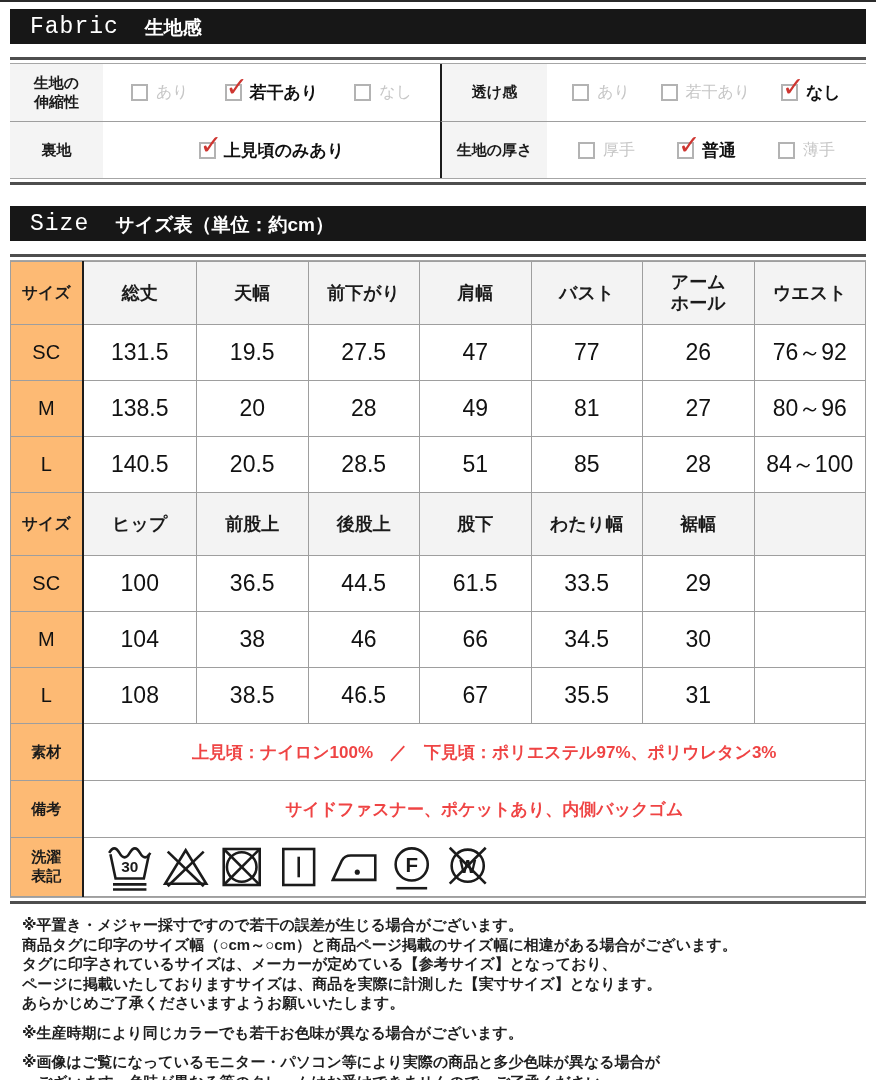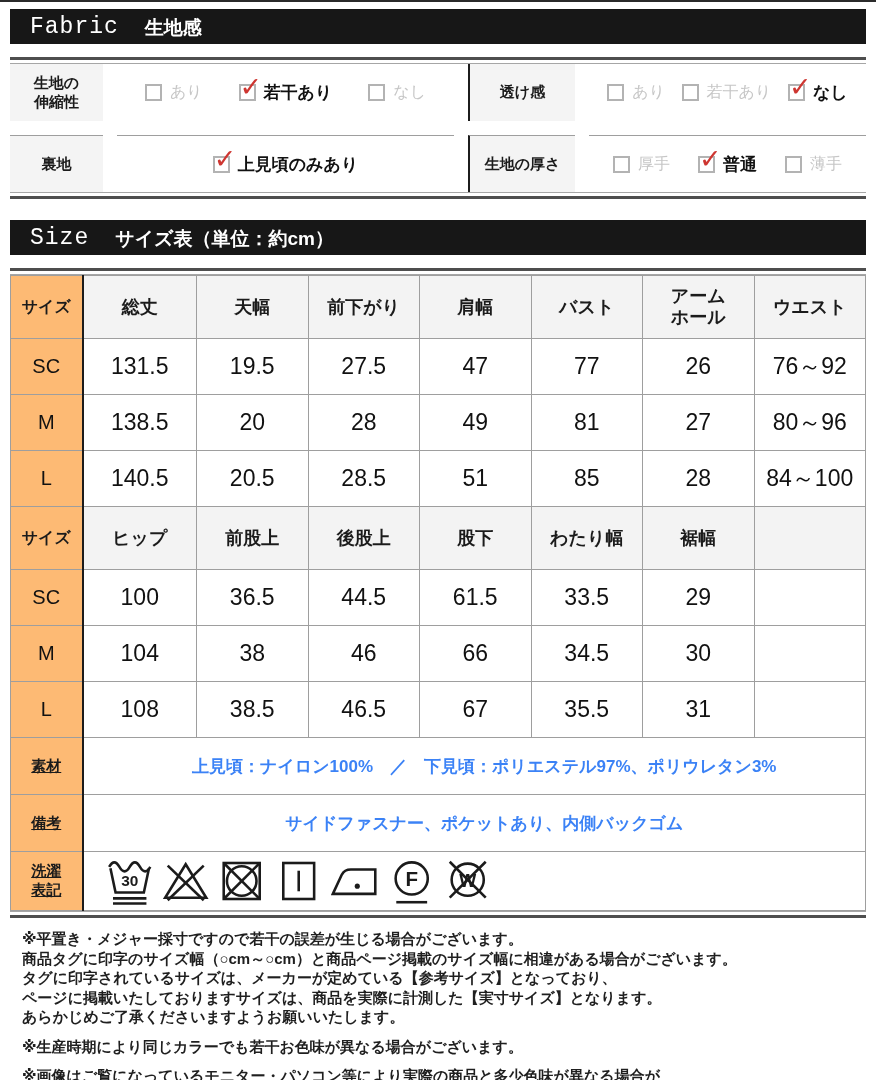--- a/index.html
+++ b/index.html
@@ -23,21 +23,21 @@
   .bar-size { margin-top:21px; }
 
   
   .rule-box {
     border-top:3px solid #4e4e4e; border-bottom:3px solid #4e4e4e;
     padding:3px 0; margin-top:13px;
   }
   .rule-box-inner { border-top:1px solid #a6a6a6; border-bottom:1px solid #a6a6a6; }
 
   
-  .fab-grid { display:grid; grid-template-columns:93px 337px 107px 1fr;gap:14px; }
+  .fab-grid { display:grid; grid-template-columns:93px 337px 107px 1fr; }
   .fab-grid > div { min-height:57px; display:flex; align-items:center; }
   .fab-grid > .row2 { border-top:1px solid #9e9e9e; }
   .flabel {
     background:#f4f4f4; justify-content:center; text-align:center;
     font-size:15px; font-weight:700; white-space:pre-line; line-height:1.25;
   }
   .mid { border-left:2px solid #1c1c1c; }
   .fopts { justify-content:space-around; padding:0 10px; }
   .fopts.single { justify-content:center; }
 
@@ -65,24 +65,24 @@
   tr.hrow th {
     background:#f3f3f3; font-size:18px; font-weight:700;
     height:63px; white-space:pre-line; line-height:1.15;
   }
   tr.hrow th.c0 { font-size:16px; }
   tr.drow td { height:56px; font-size:23px; font-weight:400; color:#111; }
   tr.drow td.c0 { font-size:20px; font-weight:400; }
 
   tr.irow td { height:57px; }
   td.ilabel {
-    font-size:15px; font-weight:700; white-space:pre-line; line-height:1.25;text-decoration:underline;
+    font-size:15px; font-weight:700; white-space:pre-line; line-height:1.25;
   }
   td.ival {
-    text-align:left; padding-left:20px; font-size:17px; font-weight:700; color:#3b82f6;
+    text-align:left; padding-left:20px; font-size:17px; font-weight:700; color:#ef4444;
   }
   td.ival.icons { display:table-cell; }
   .icon-strip { display:flex; align-items:center; gap:5px; height:58px; }
   .icon-strip svg { height:54px; width:auto; display:block; }
   .icon-strip svg path, .icon-strip svg rect, .icon-strip svg circle, .icon-strip svg line, .icon-strip svg polyline {
     fill:none; stroke:#1b1b1b; stroke-width:2;
   }
   .icon-strip svg .filled { fill:#1b1b1b; stroke:none; }
   .icon-strip svg text {
     fill:#1b1b1b; stroke:none; font-weight:700; text-anchor:middle;

